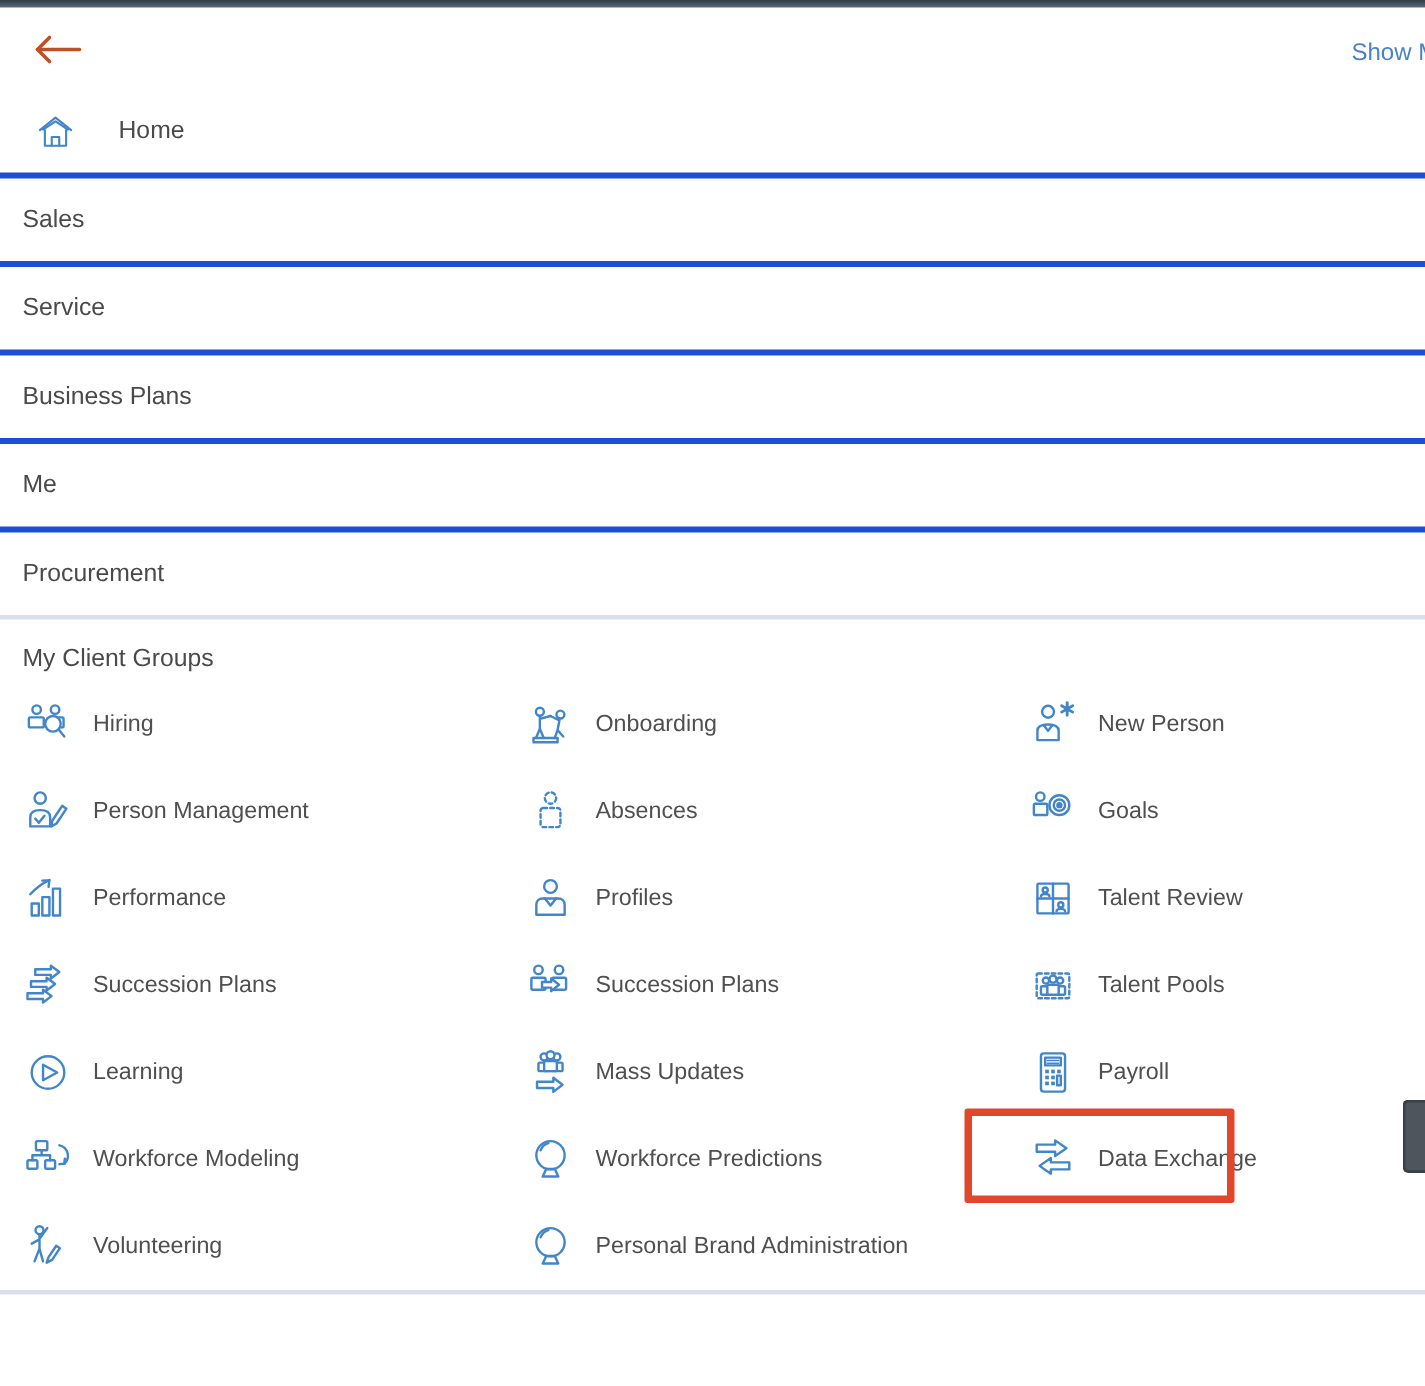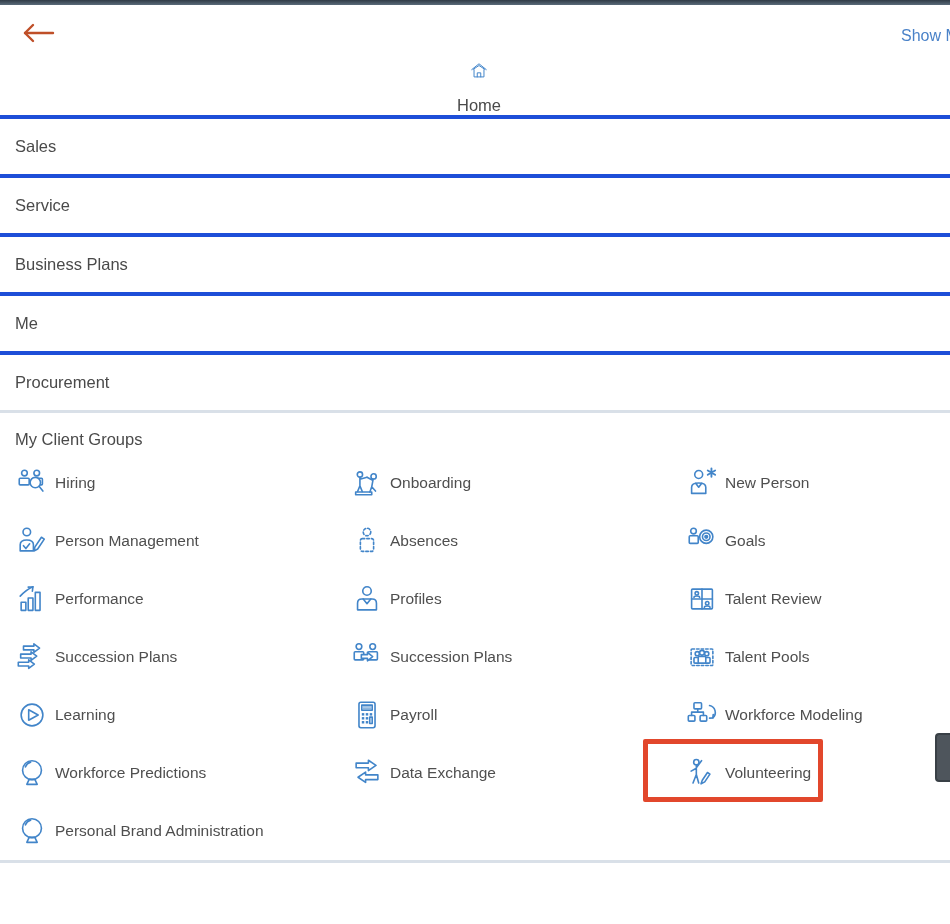--- a/index.html
+++ b/index.html
@@ -6,25 +6,25 @@
   body{
     width:950px;height:924px;overflow:hidden;position:relative;background:#fff;
     font-family:"Liberation Sans", sans-serif;color:#4a4a4a;
   }
   .topbar{height:5px;background:linear-gradient(#2f3b45,#5a6b7a);}
   .header{height:55px;position:relative;}
   .back-btn{position:absolute;left:19px;top:16px;width:38px;height:26px;cursor:pointer;background:none;border:none;padding:0;}
   .show-more{position:absolute;left:901px;top:22px;font-size:16px;color:#4a82c8;white-space:nowrap;cursor:pointer;}
   .row{height:55px;display:flex;align-items:center;padding-left:15px;
        border-top:4px solid #1d4ed8;font-size:16.5px;color:#4a4a4a;cursor:pointer;}
-  .row.home{border-top:none;padding-left:8px;gap:15px;flex-direction:column;}
+  .row.home{border-top:none;padding-left:22px;gap:27px;}
   .section-hd{height:44px;display:flex;align-items:center;padding:12px 0 0 15px;box-sizing:border-box;
        border-top:3px solid #d9e0e8;font-size:16.5px;color:#4a4a4a;}
   .apps{display:grid;grid-template-columns:335px 335px 1fr;}
-  .app{height:58px;display:flex;align-items:center;padding-left:15px;gap:6px;
+  .app{height:58px;display:flex;align-items:center;padding-left:15px;gap:13px;
        font-size:15.5px;color:#4f4f4f;cursor:pointer;}
   .app svg{flex:0 0 auto;}
   .bottom-divider{height:3px;background:#d9e0e8;}
   .highlight-box{position:absolute;left:643px;top:739px;width:180px;height:63px;
        box-sizing:border-box;border:5px solid #e2472c;border-radius:2px;z-index:5;pointer-events:none;}
   .side-tab{position:absolute;right:0;top:733px;width:13px;height:45px;background:#4e555c;
        border:2px solid #394046;border-right:none;border-radius:4px 0 0 4px;z-index:4;cursor:pointer;}
   .ic{stroke:#4285c9;fill:none;stroke-width:1.7;stroke-linecap:round;stroke-linejoin:round;}
 </style>
 </head>
@@ -207,20 +207,32 @@
 
   <div class="app">
     <svg class="ic" width="34" height="34" viewBox="0 0 36 36">
       <circle cx="18" cy="18" r="11.5"></circle>
       <path d="M14.5 12.5 L24.5 18 L14.5 23.5 Z"></path>
     </svg>
     <span>Learning</span>
   </div>
 
 
+  <div class="app">
+    <svg class="ic" width="34" height="34" viewBox="0 0 36 36">
+      <circle cx="13.5" cy="7" r="2.5"></circle>
+        <circle cx="22.5" cy="7" r="2.5"></circle>
+      <rect x="9.5" y="11" width="8" height="6" rx="1"></rect>
+        <rect x="18.5" y="11" width="8" height="6" rx="1"></rect>
+      <circle cx="18" cy="5.8" r="2.8" fill="#fff"></circle>
+      <rect x="13.5" y="10" width="9" height="7" rx="1" fill="#fff"></rect>
+      <path d="M8.5 24.5 h11.5 v-2.8 l6.5 5 -6.5 5 v-2.8 H8.5 z"></path>
+    </svg>
+    <span>Mass Updates</span>
+  </div>
 
   <div class="app">
     <svg class="ic" width="34" height="34" viewBox="0 0 36 36">
       <rect x="9.5" y="4.5" width="17" height="27" rx="2"></rect>
       <rect x="12.5" y="7.5" width="11" height="5.5"></rect>
       <path d="M14 9.5 h8 M14 11.5 h8" stroke-width="1"></path>
       <g fill="#4285c9" stroke="none">
         <rect x="12.5" y="16" width="2.6" height="2.6"></rect>
           <rect x="16.7" y="16" width="2.6" height="2.6"></rect>
           <rect x="20.9" y="16" width="2.6" height="2.6"></rect>

